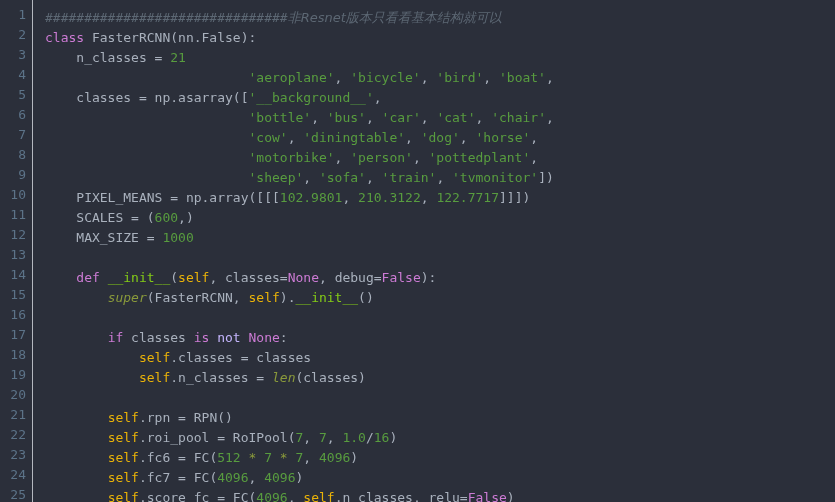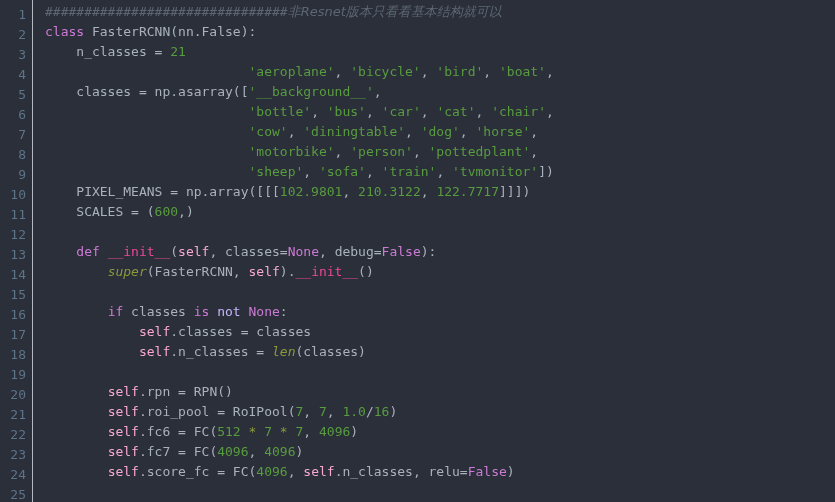--- a/index.html
+++ b/index.html
@@ -38,43 +38,43 @@
     text-align: right;
     padding-right: 6px;
     color: #5c7388;
     font-size: 13px;
     font-family: "DejaVu Sans Mono", "Liberation Mono", monospace;
     white-space: nowrap;
   }
   #code {
     flex: 1 1 auto;
     height: 502px;
-    padding-top: 2px;
+    padding-top: 8px;
     padding-left: 12px;
     box-sizing: border-box;
     background: #2b2f3a;
     overflow: hidden;
   }
   .cline {
     height: 20px;
     line-height: 20px;
     font-size: 13px;
     white-space: pre;
     color: #a9b1bd;
     font-family: "DejaVu Sans Mono", "Liberation Mono", monospace;
     letter-spacing: 0px;
   }
   
   .kw      { color: #cc7bd4; }
   .opkw    { color: #c4b5fd; }
   .str     { color: #589c3f; }
   .num     { color: #589c3f; }
   .fn      { color: #8a9a3b; font-style: italic; }
-  .dunder  { color: #ec4899; text-align: center; }
-  .selfkw  { color: #f9a8d4; }
+  .dunder  { color: #84cc16; text-align: center; }
+  .selfkw  { color: #eab308; }
   .plain   { color: #a9b1bd; }
   .cmt     { color: #5c6773; font-style: italic; }
   .cmt-cjk { color: #5c6773; font-style: italic;
              font-family: "DejaVu Sans", "Liberation Sans", sans-serif; }
   .star    { color: #8a9a3b; }
 </style>
 </head>
 <body>
 
 <div id="editor">
@@ -110,20 +110,21 @@
       <div class="cline"><span class="kw">class</span><span class="plain"> FasterRCNN(nn.False):</span></div>
       <div class="cline"><span class="plain">    n_classes = </span><span class="num">21</span></div>
       <div class="cline"><span class="plain">                          </span><span class="str">'aeroplane'</span><span class="plain">, </span><span class="str">'bicycle'</span><span class="plain">, </span><span class="str">'bird'</span><span class="plain">, </span><span class="str">'boat'</span><span class="plain">,</span></div>
       <div class="cline"><span class="plain">    classes = np.asarray([</span><span class="str">'__background__'</span><span class="plain">,</span></div>
       <div class="cline"><span class="plain">                          </span><span class="str">'bottle'</span><span class="plain">, </span><span class="str">'bus'</span><span class="plain">, </span><span class="str">'car'</span><span class="plain">, </span><span class="str">'cat'</span><span class="plain">, </span><span class="str">'chair'</span><span class="plain">,</span></div>
       <div class="cline"><span class="plain">                          </span><span class="str">'cow'</span><span class="plain">, </span><span class="str">'diningtable'</span><span class="plain">, </span><span class="str">'dog'</span><span class="plain">, </span><span class="str">'horse'</span><span class="plain">,</span></div>
       <div class="cline"><span class="plain">                          </span><span class="str">'motorbike'</span><span class="plain">, </span><span class="str">'person'</span><span class="plain">, </span><span class="str">'pottedplant'</span><span class="plain">,</span></div>
       <div class="cline"><span class="plain">                          </span><span class="str">'sheep'</span><span class="plain">, </span><span class="str">'sofa'</span><span class="plain">, </span><span class="str">'train'</span><span class="plain">, </span><span class="str">'tvmonitor'</span><span class="plain">])</span></div>
       <div class="cline"><span class="plain">    PIXEL_MEANS = np.array([[[</span><span class="num">102.9801</span><span class="plain">, </span><span class="num">210.3122</span><span class="plain">, </span><span class="num">122.7717</span><span class="plain">]]])</span></div>
       <div class="cline"><span class="plain">    SCALES = (</span><span class="num">600</span><span class="plain">,)</span></div>
+      <div class="cline"><span class="plain">    MAX_SIZE = </span><span class="num">1000</span></div>
       <div class="cline">&nbsp;</div>
       <div class="cline"><span class="plain">    </span><span class="kw">def</span><span class="plain"> </span><span class="dunder">__init__</span><span class="plain">(</span><span class="selfkw">self</span><span class="plain">, classes=</span><span class="kw">None</span><span class="plain">, debug=</span><span class="kw">False</span><span class="plain">):</span></div>
       <div class="cline"><span class="plain">        </span><span class="fn">super</span><span class="plain">(FasterRCNN, </span><span class="selfkw">self</span><span class="plain">).</span><span class="dunder">__init__</span><span class="plain">()</span></div>
       <div class="cline">&nbsp;</div>
       <div class="cline"><span class="plain">        </span><span class="kw">if</span><span class="plain"> classes </span><span class="kw">is</span><span class="plain"> </span><span class="opkw">not</span><span class="plain"> </span><span class="kw">None</span><span class="plain">:</span></div>
       <div class="cline"><span class="plain">            </span><span class="selfkw">self</span><span class="plain">.classes = classes</span></div>
       <div class="cline"><span class="plain">            </span><span class="selfkw">self</span><span class="plain">.n_classes = </span><span class="fn">len</span><span class="plain">(classes)</span></div>
       <div class="cline">&nbsp;</div>
       <div class="cline"><span class="plain">        </span><span class="selfkw">self</span><span class="plain">.rpn = RPN()</span></div>
       <div class="cline"><span class="plain">        </span><span class="selfkw">self</span><span class="plain">.roi_pool = RoIPool(</span><span class="num">7</span><span class="plain">, </span><span class="num">7</span><span class="plain">, </span><span class="num">1.0</span><span class="plain">/</span><span class="num">16</span><span class="plain">)</span></div>

